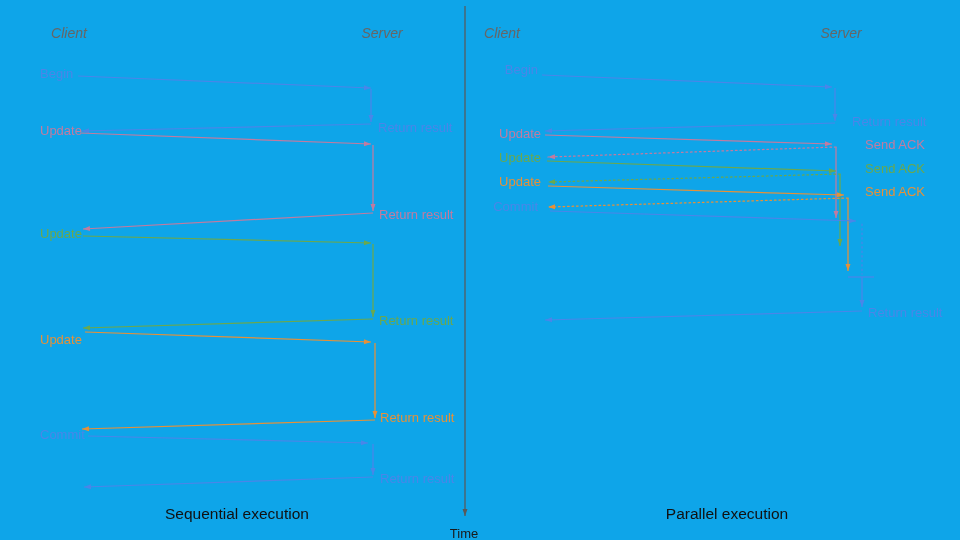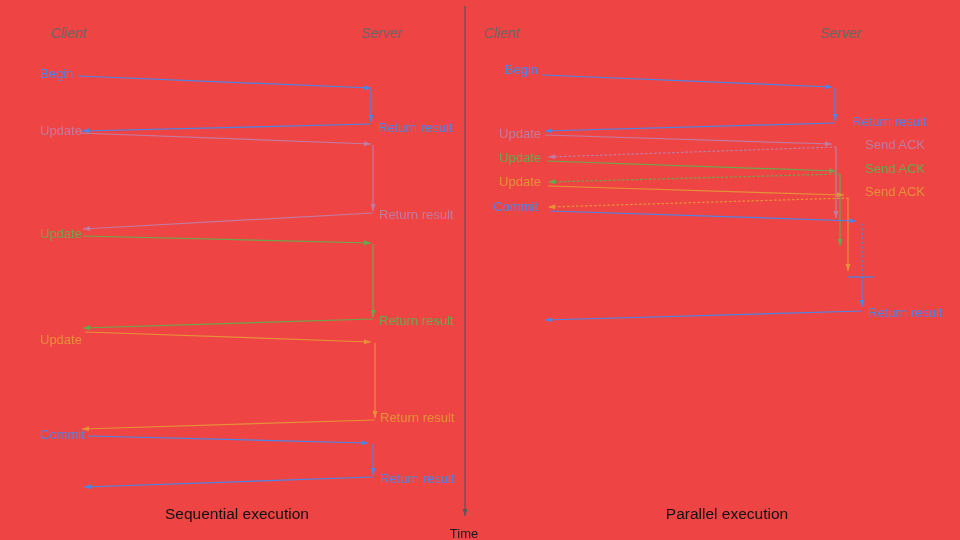--- a/index.html
+++ b/index.html
@@ -1,16 +1,16 @@
 <!DOCTYPE html>
 <html><head>
 <meta charset="utf-8">
 <style>
   html,body{margin:0;padding:0;background:#ffffff;}
-  #stage{position:relative;width:960px;height:540px;background:#ef4444;overflow:hidden;
+  #stage{position:relative;width:960px;height:540px;background:#0ea5e9;overflow:hidden;
          font-family:"Liberation Sans", sans-serif;}
   #stage svg{position:absolute;left:0;top:0;}
   svg text{font-family:"Liberation Sans", sans-serif;}
 </style>
 </head>
 <body>
 
 <div id="stage">
   <svg width="960" height="540" viewBox="0 0 960 540">
       <g>

